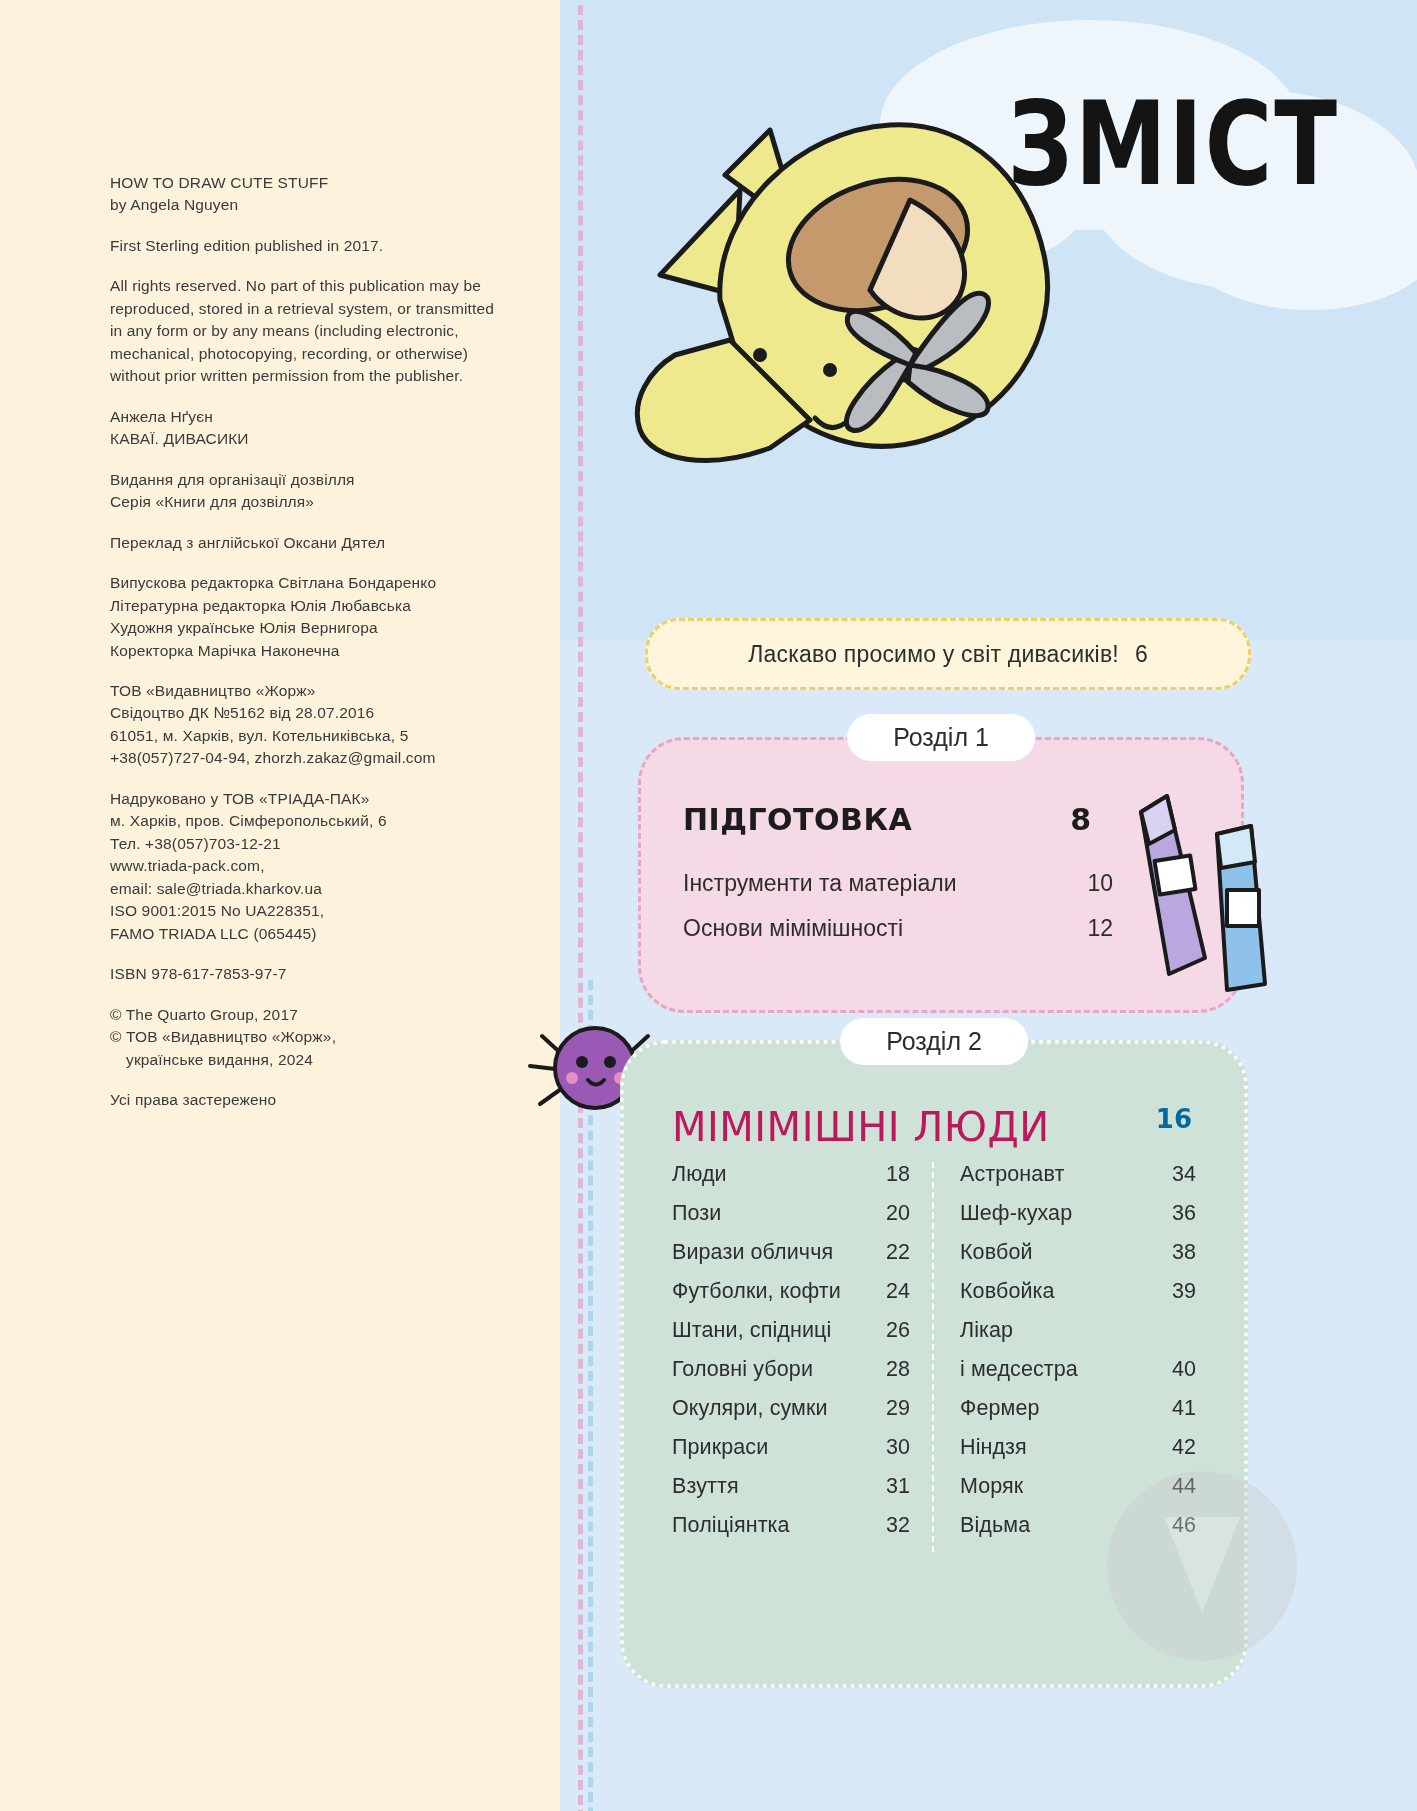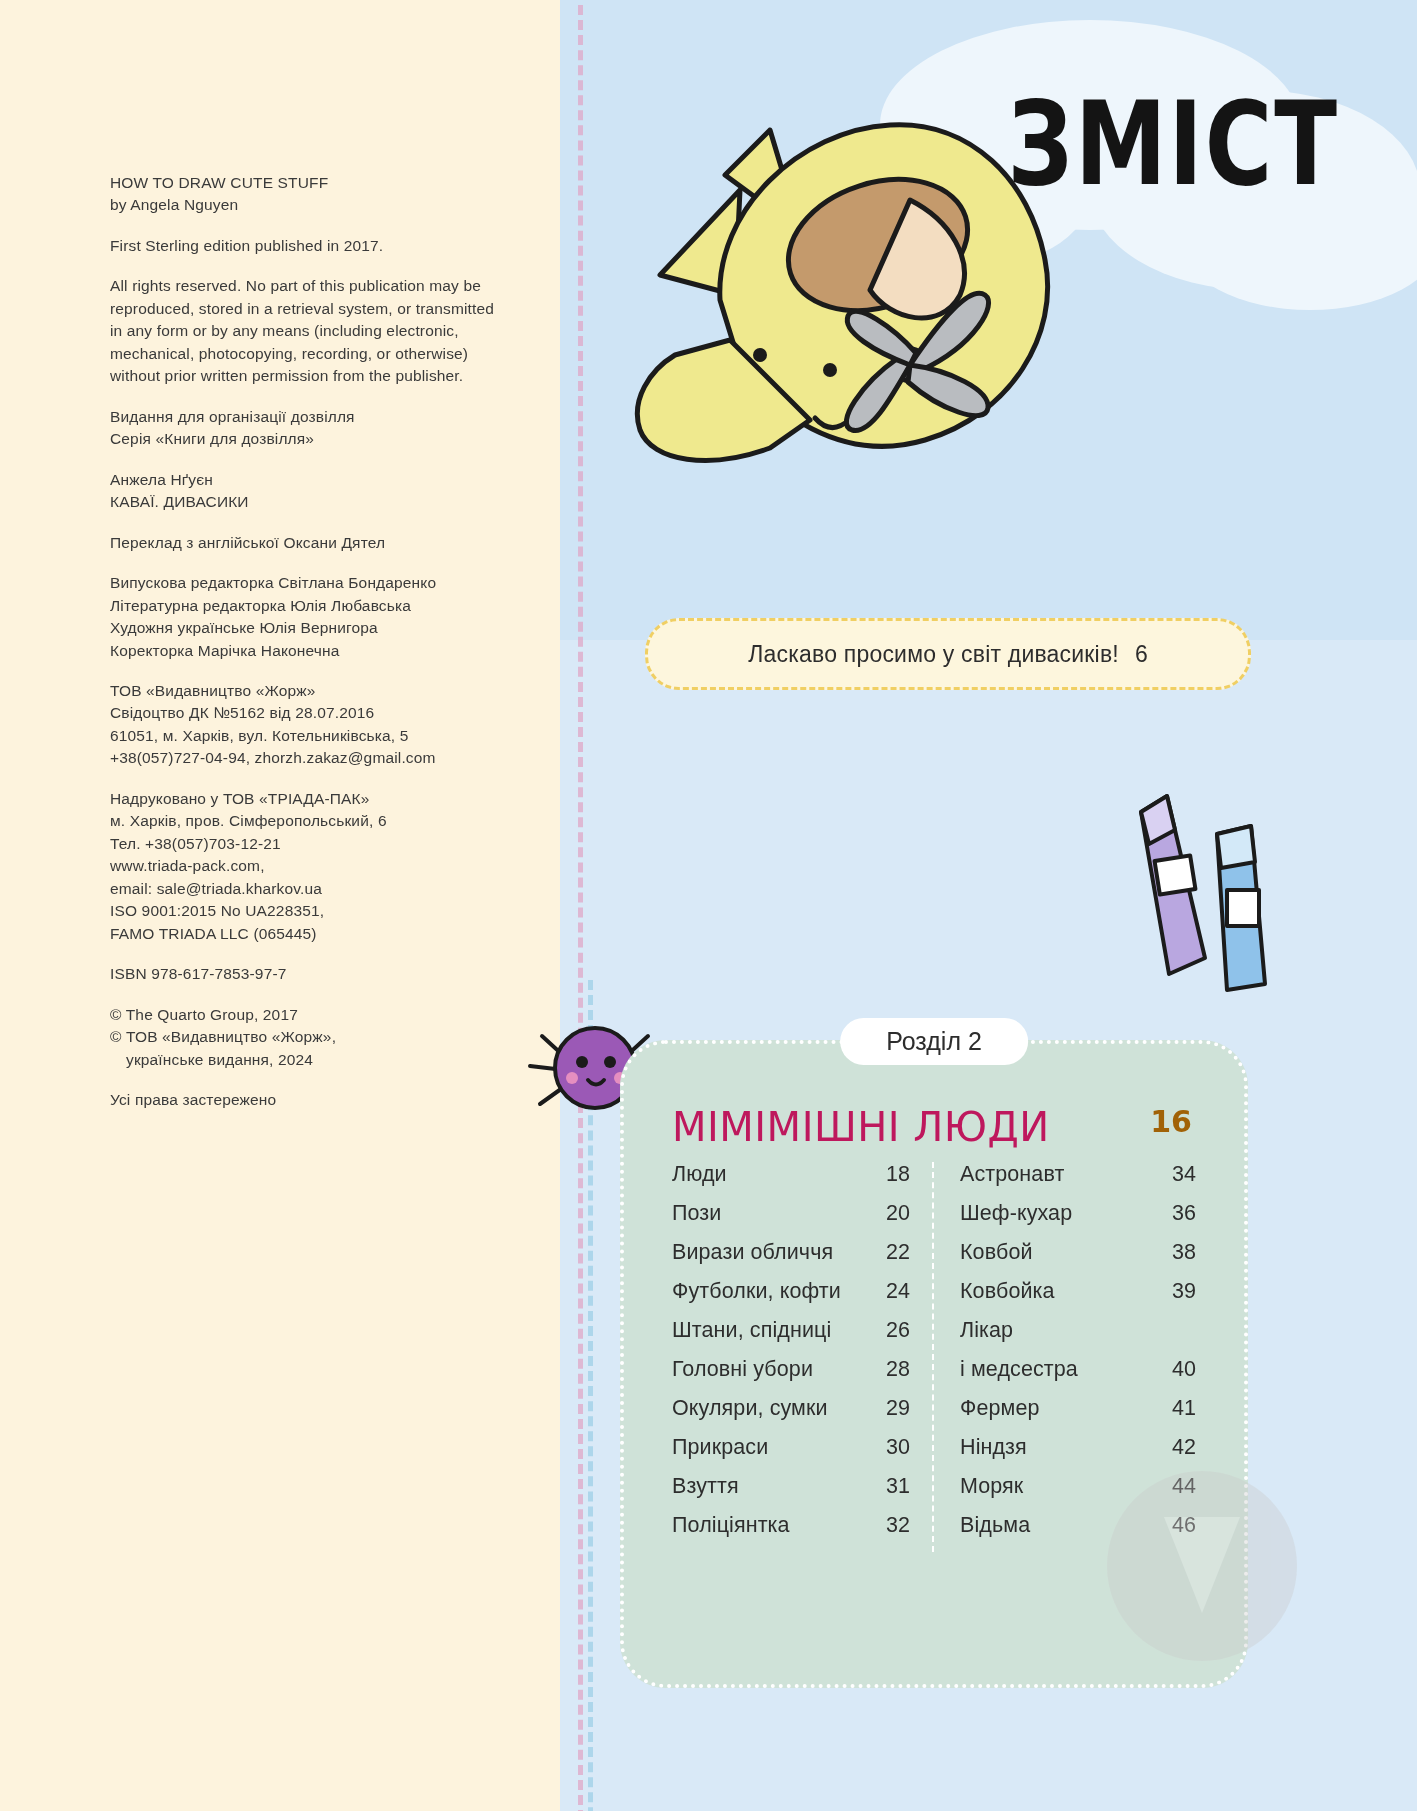--- a/index.html
+++ b/index.html
@@ -189,22 +189,22 @@
     font-size: 40px;
     color: #be185d;
     letter-spacing: .5px;
   }
   .sec2 .head-pg {
     position: absolute;
     right: 52px;
     top: 60px;
     font-family: "DejaVu Sans", sans-serif;
     font-weight: 700;
-    font-size: 30px;
-    color: #a16207;
+    font-size: 26px;
+    color: #0369a1;
   }
   .cols {
     position: absolute;
     left: 48px;
     top: 118px;
     width: 524px;
     display: flex;
     gap: 0;
   }
   .col {
@@ -267,26 +267,26 @@
   <div class="divider lower"></div>
 
   <div class="colophon">
     <p class="tight">
       <span>HOW TO DRAW CUTE STUFF</span><br>
       <span>by Angela Nguyen</span>
     </p>
     <p>First Sterling edition published in 2017.</p>
     <p>All rights reserved. No part of this publication may be reproduced, stored in a retrieval system, or transmitted in any form or by any means (including electronic, mechanical, photocopying, recording, or otherwise) without prior written permission from the publisher.</p>
     <p>
+      <span>Анжела Нґуєн</span><br>
+      <span>КАВАЇ. ДИВАСИКИ</span>
+    </p>
+    <p>
       <span>Видання для організації дозвілля</span><br>
       <span>Серія «Книги для дозвілля»</span>
-    </p>
-    <p>
-      <span>Анжела Нґуєн</span><br>
-      <span>КАВАЇ. ДИВАСИКИ</span>
     </p>
     <p>Переклад з англійської Оксани Дятел</p>
     <p>
       <span>Випускова редакторка Світлана Бондаренко</span><br>
       <span>Літературна редакторка  Юлія Любавська</span><br>
       <span>Художня українське Юлія Вернигора</span><br>
       <span>Коректорка Марічка Наконечна</span>
     </p>
     <p>
       <span>ТОВ «Видавництво «Жорж»</span><br>
@@ -340,20 +340,33 @@
       <path d="M440 295 C420 330 400 365 382 360 C364 354 392 313 428 288 Z" fill="#b9bcc0"></path>
       <path d="M440 295 C405 282 372 262 378 246 C385 230 424 258 446 283 Z" fill="#b9bcc0"></path>
     </g>
   </svg>
 
   <div class="welcome-box">
     <span class="label">Ласкаво просимо у світ дивасиків!</span>
     <span class="pg">6</span>
   </div>
 
+  <div class="section sec1">
+    <div class="tab">Розділ 1</div>
+    <div class="head">ПІДГОТОВКА</div>
+    <div class="head-pg">8</div>
+    <div class="row r1">
+      <span>Інструменти та матеріали</span>
+      <span>10</span>
+    </div>
+    <div class="row r2">
+      <span>Основи мімімішності</span>
+      <span>12</span>
+    </div>
+  </div>
 
   <svg class="art" style="left:1105px; top:778px;" width="190" height="230" viewBox="0 0 190 230">
     <g stroke="#1b1b1b" stroke-width="4" stroke-linejoin="round">
       <path d="M36 34 L62 18 L100 180 L64 196 Z" fill="#b9a7e0"></path>
       <path d="M36 34 L62 18 L70 52 L44 66 Z" fill="#d9d1f2"></path>
       <rect x="52" y="80" width="36" height="34" transform="rotate(-9 70 97)" fill="#ffffff"></rect>
       <path d="M112 56 L146 48 L160 206 L122 212 Z" fill="#8fc2ea"></path>
       <path d="M112 56 L146 48 L150 84 L116 90 Z" fill="#d3e9f8"></path>
       <rect x="122" y="112" width="32" height="36" fill="#ffffff"></rect>
     </g>

